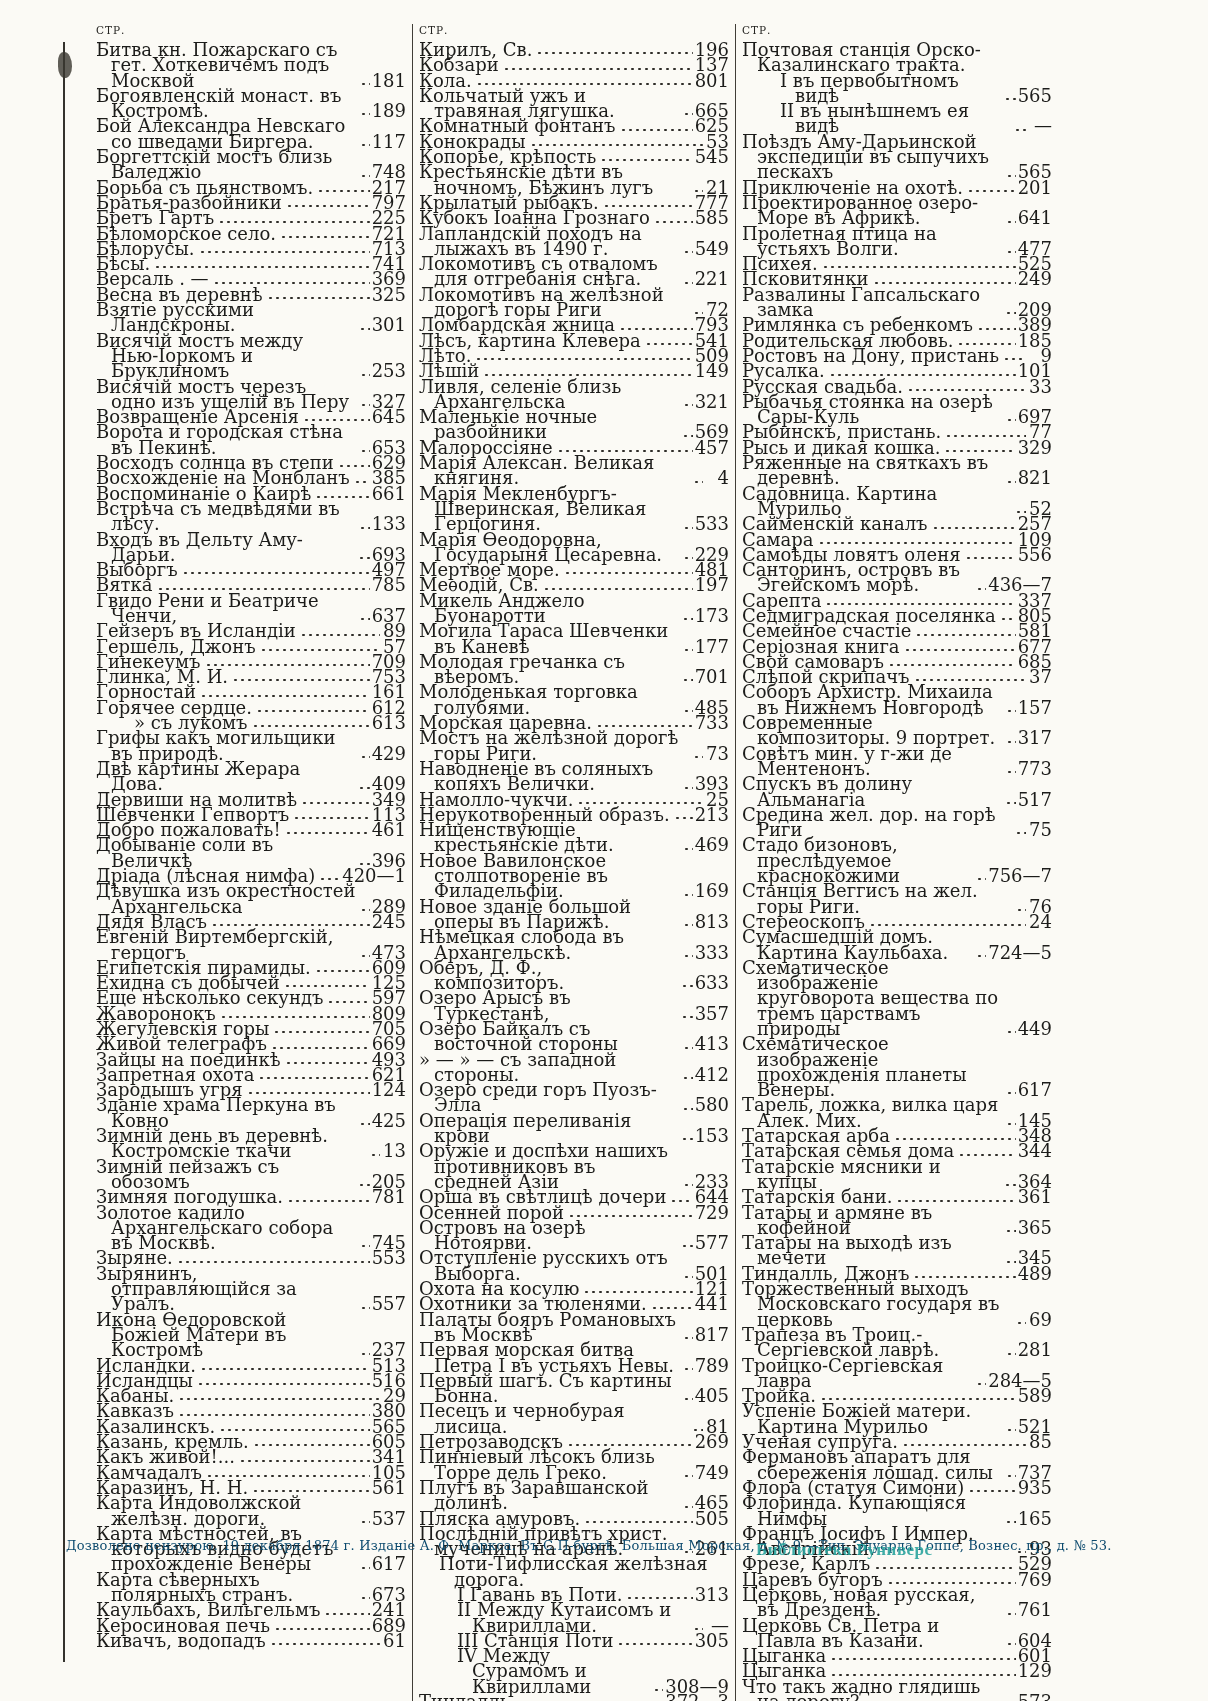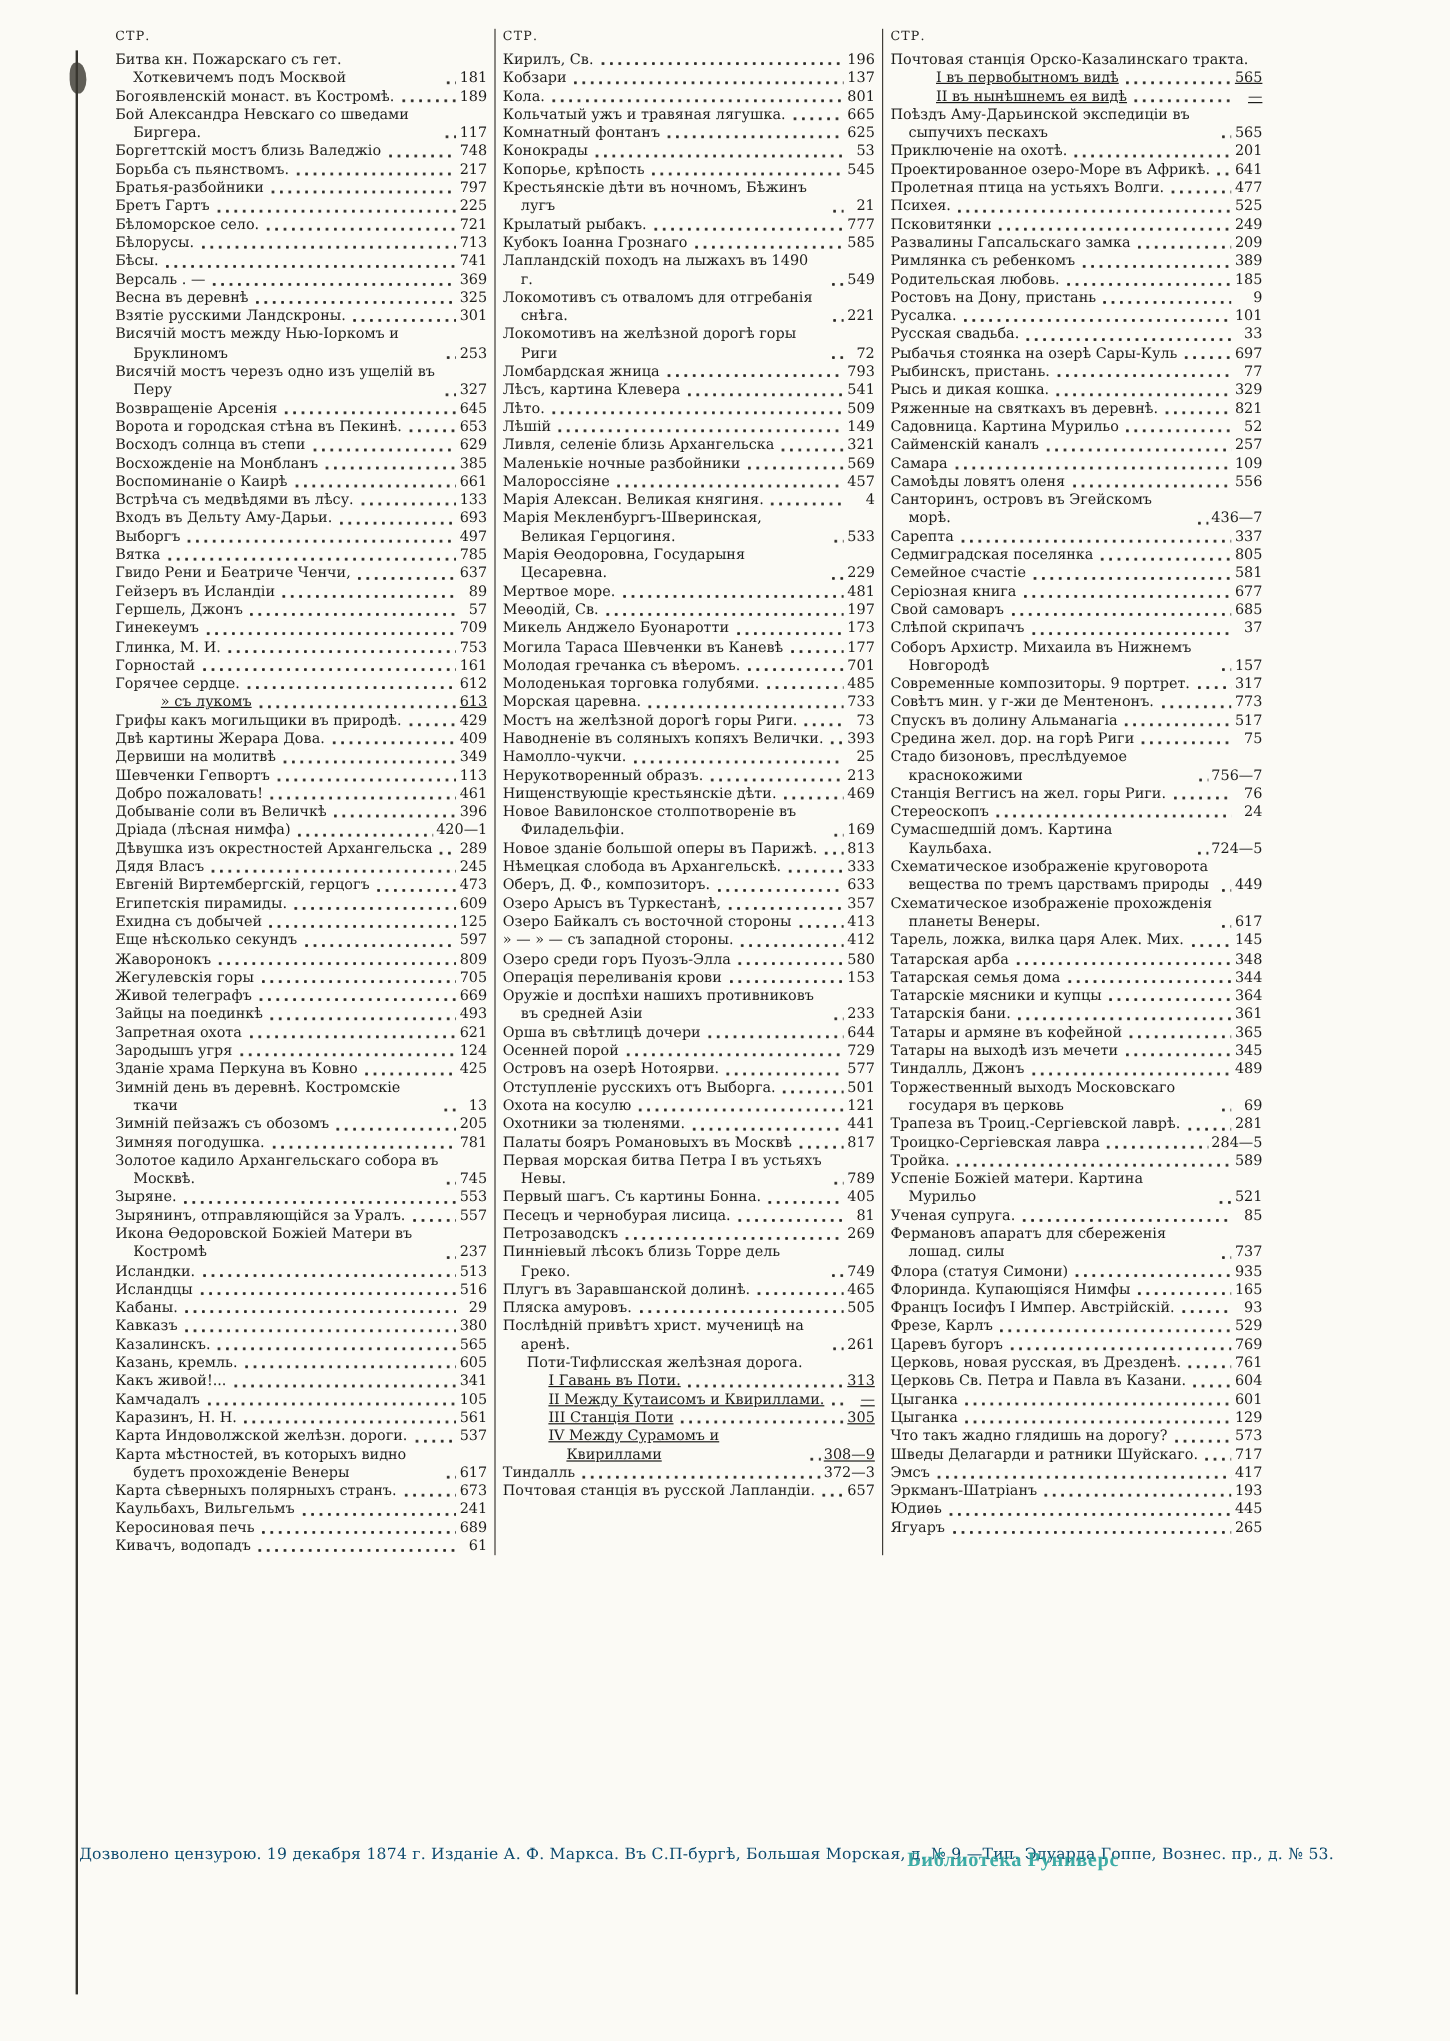--- a/index.html
+++ b/index.html
@@ -21,33 +21,33 @@
     background: #3a372f; border-radius: 40% 60% 50% 50%; opacity: .8;
   }
   .content { position: absolute; left: 96px; top: 24px; width: 966px; }
   .columns { display: flex; align-items: stretch; }
   .col { width: 310px; }
   .vrule { width: 1px; background: #403d37; margin: 0 6px; }
   .col-header {
     text-align: left; font-size: 10.5px; letter-spacing: 1px;
     padding-right: 2px; height: 18px; color: #262522;
   }
-  .col-body { font-size: 12px; line-height: 15.3px; }
+  .col-body { font-size: 18px; line-height: 15.3px; }
   .entry { display: flex; align-items: flex-end; }
   .entry .t { flex: 0 1 auto; text-indent: -15px; padding-left: 15px; }
   .entry .dots {
     flex: 1 1 12px; min-width: 10px; height: 11px;
     margin: 0 2px 2px 4px;
     background-image: radial-gradient(circle, #2e2c28 1.05px, rgba(0,0,0,0) 1.35px);
     background-size: 7px 4px; background-repeat: repeat-x;
     background-position: left bottom;
   }
   .entry .p { flex: 0 0 auto; min-width: 24px; text-align: right; }
   .entry.i1 { margin-left: 20px; }
-  .entry.i2 { margin-left: 38px; text-decoration: underline; }
+  .entry.i2 { margin-left: 38px; }
   .footer-line {
     position: absolute; left: 66px; top: 1538px; width: 1060px;
     font-size: 13px; letter-spacing: .2px; color: #0c4a6e;
     white-space: nowrap;
   }
   .watermark {
     position: absolute; left: 756px; top: 1540px;
     font-family: Liberation Serif, serif;
     font-size: 17px; font-weight: bold; letter-spacing: .5px;
     opacity: .9;

